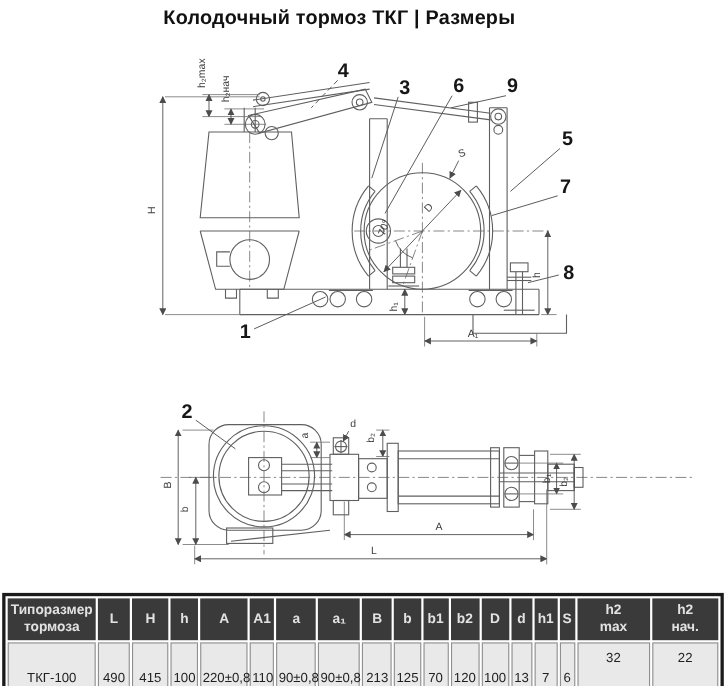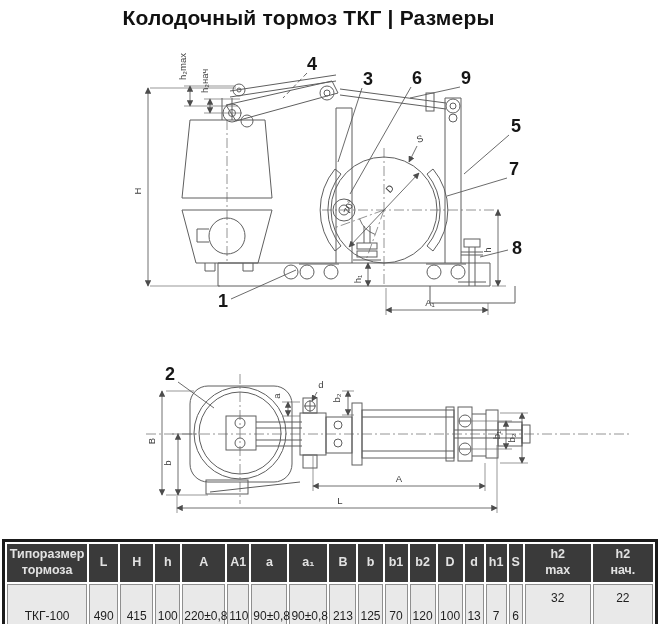--- a/index.html
+++ b/index.html
@@ -3,21 +3,21 @@
 <meta charset="utf-8">
 <style>
   html,body{margin:0;padding:0;background:#fff;}
   .page{
     position:relative;width:661px;height:624px;background:#fff;
     font-family:"Liberation Sans","DejaVu Sans",sans-serif;
     outline:1px solid #d9d9d9;overflow:hidden;
   }
   .title{
     position:absolute;top:6px;left:0;width:617px;text-align:center;
-    font-size:21px;font-weight:bold;color:#111;letter-spacing:0.2px;
+    font-size:18px;font-weight:bold;color:#111;letter-spacing:0.2px;
   }
   svg.draw{position:absolute;top:36px;left:0;}
   .ln *{stroke:#5f5f5f;stroke-width:1;fill:none;}
   .cl *{stroke:#787878;stroke-width:0.8;fill:none;stroke-dasharray:10 3 2 3;}
   .dim line, .dim path{stroke:#4c4c4c;stroke-width:0.8;fill:none;}
   .dim .ext{stroke:#6a6a6a;stroke-width:0.7;}
   text.dimlbl{font:9.5px "Liberation Sans","DejaVu Sans",sans-serif;fill:#3c3c3c;}
   text.callout{font:bold 18px "Liberation Sans","DejaVu Sans",sans-serif;fill:#161616;}
   .ldr{stroke:#5a5a5a;stroke-width:0.9;fill:none;}
   

